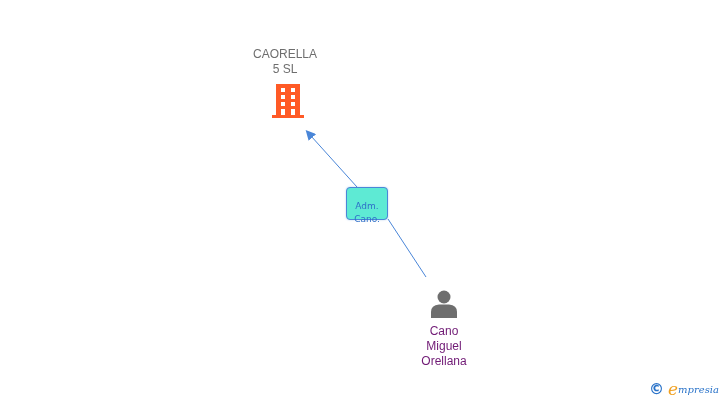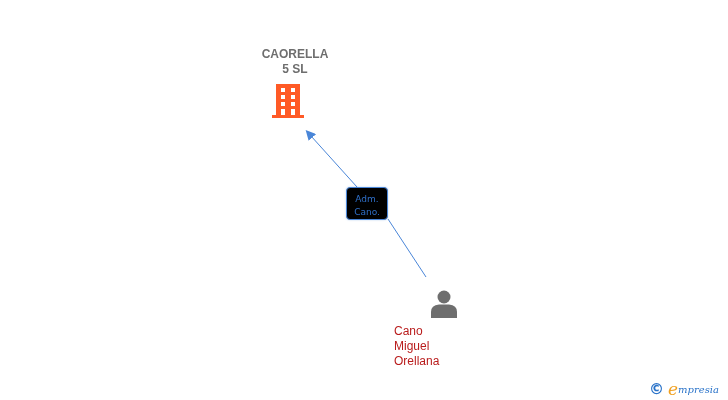--- a/index.html
+++ b/index.html
@@ -2,38 +2,38 @@
 <html><head>
 <meta charset="utf-8">
 <style>
   html, body { margin: 0; padding: 0; }
   body {
     width: 728px; height: 400px; background: #ffffff;
     position: relative; overflow: hidden;
     font-family: "Liberation Sans", "DejaVu Sans", sans-serif;
   }
   .company-label {
-    position: absolute; left: 245px; top: 47px; width: 100px;
-    text-align: center; font-size: 12px; font-weight: bold; color: #6e6e6e;
+    position: absolute; left: 235px; top: 47px; width: 100px;
+    text-align: center; font-size: 12px; font-weight: normal; color: #6e6e6e;
     line-height: 15px;
   }
   .company-icon { position: absolute; left: 272px; top: 83px; width: 32px; height: 36px; }
   .edges { position: absolute; left: 0; top: 0; width: 728px; height: 400px; }
   .edge-label {
     position: absolute; left: 346px; top: 187px; width: 42px; height: 33px;
-    border: 1px solid #4a86d8; border-radius: 4px; background: #000000;
+    border: 1px solid #4a86d8; border-radius: 4px; background: #5eead4;
     box-sizing: border-box; text-align: center;
     font-family: "DejaVu Sans", sans-serif; font-size: 9px; color: #2f6fc8;
-    line-height: 13px; padding-top: 5px;
+    line-height: 13px; padding-top: 12px;
     box-shadow: 0 0 2px rgba(74,134,216,0.4);
   }
   .person-icon { position: absolute; left: 429px; top: 289px; width: 30px; height: 30px; }
   .person-label {
     position: absolute; left: 394px; top: 324px; width: 100px;
-    font-size: 12px; color: #b91c1c; line-height: 15px;
+    text-align: center; font-size: 12px; color: #701a75; line-height: 15px;
   }
   .footer { position: absolute; left: 649px; top: 379px; height: 20px; display: flex; align-items: center; }
   .copyright {
     font-size: 15px; color: #2a73c9; font-weight: bold; margin-right: 4px;
     font-family: "DejaVu Sans", sans-serif;
   }
   .brand-e { font-family: "DejaVu Serif", serif; font-style: italic; font-size: 17px; color: #f0a020; }
   .brand-rest { font-family: "DejaVu Serif", serif; font-style: italic; font-size: 10px; color: #2a73c9; }
 </style>
 </head>

